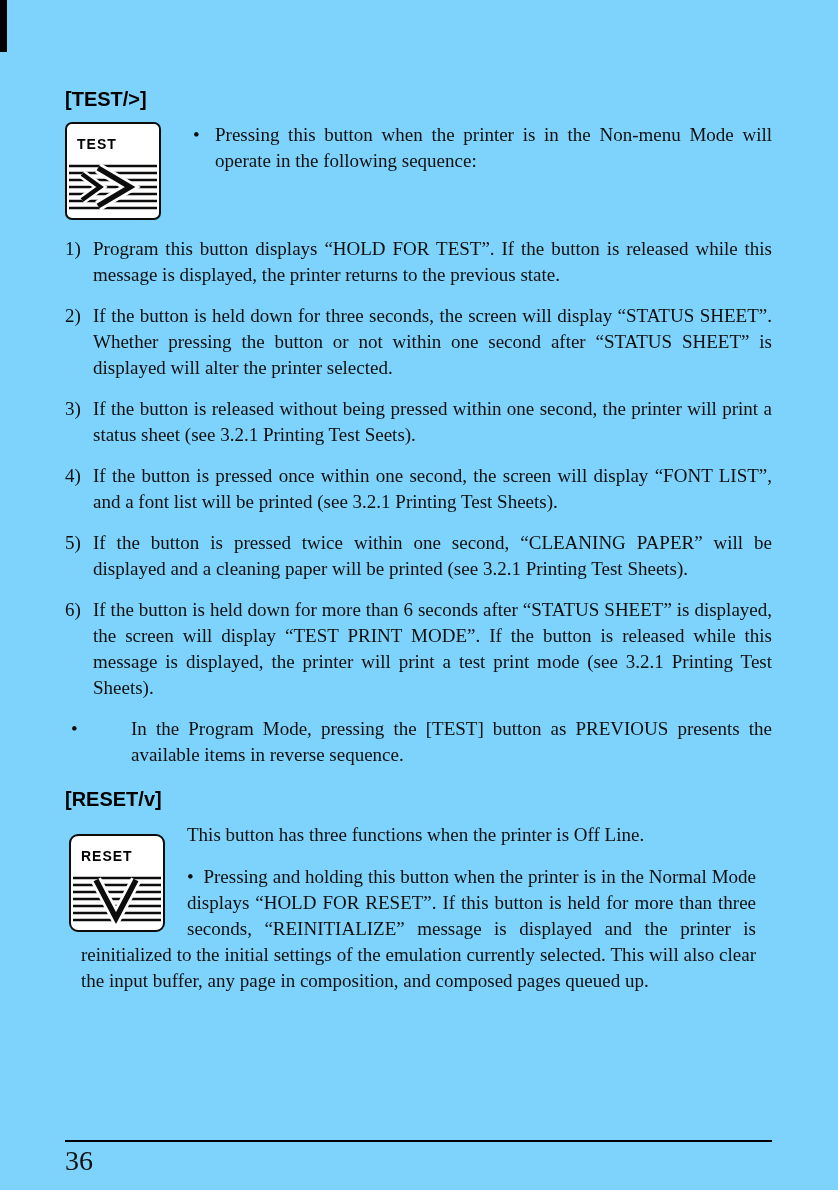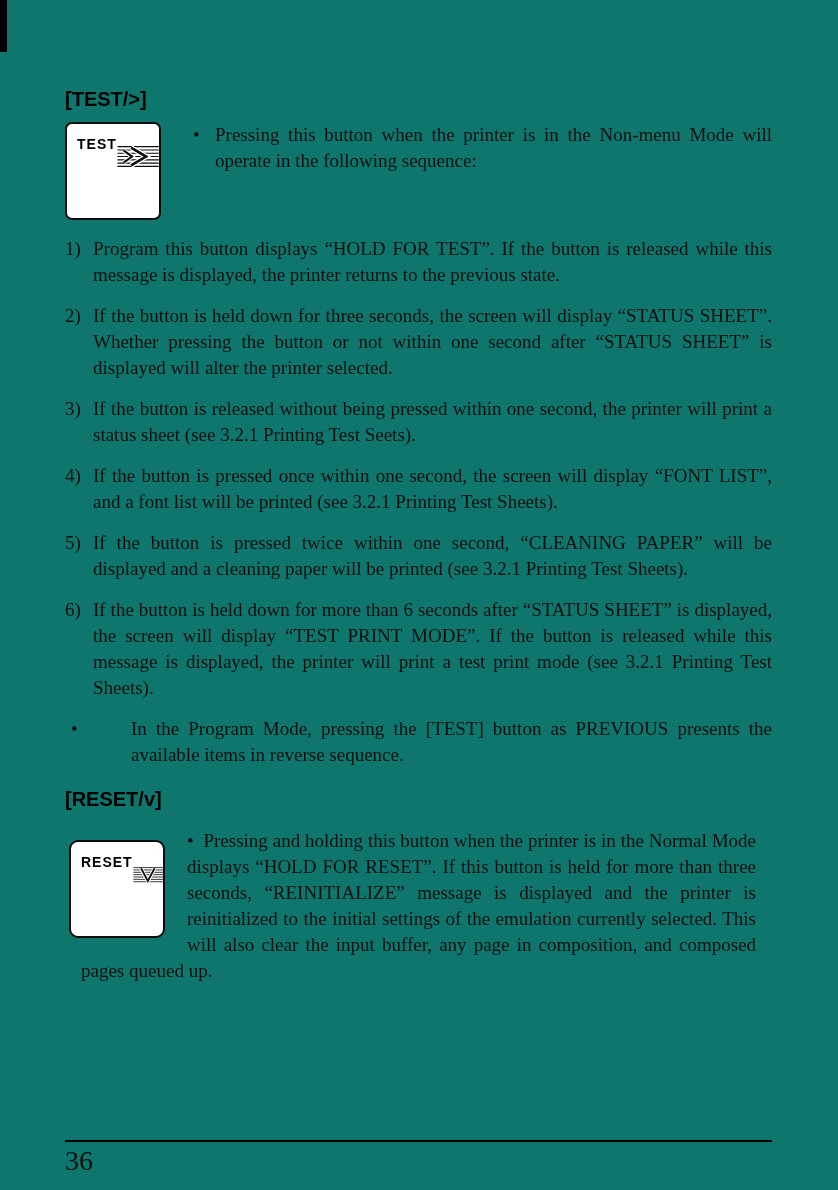--- a/index.html
+++ b/index.html
@@ -1,37 +1,37 @@
 <!DOCTYPE html>
 <html><head>
 <meta charset="utf-8">
 <style>
   html,body{margin:0;padding:0;background:#e8e8e4;}
   .page{
     position:relative;
     width:838px;height:1190px;
     margin:0 auto;
-    background:#0f766e;
+    background:#7dd3fc;
     box-sizing:border-box;
     padding:86px 66px 0 65px;
     font-family:"Liberation Serif", serif;
     font-size:19px;line-height:26px;color:#101010;
     overflow:hidden;
   }
   .artifact{position:absolute;left:0;top:0;width:7px;height:52px;background:#000;}
   h2{
     font-family:"Liberation Sans", sans-serif;
     font-size:20px;font-weight:bold;margin:0 0 10px 0;color:#000;
   }
   
   .btn-box{
     width:96px;height:98px;
     border:2.5px solid #0d0d0d;border-radius:7px;
     box-sizing:border-box;
-    display:flex;flex-direction:row;justify-content:space-between;
+    display:flex;flex-direction:column;justify-content:space-between;
     padding:7px 0 4px 0;
     background:#fff;
     flex:0 0 auto;
   }
   .btn-label{
     font-family:"Liberation Sans", sans-serif;
     font-size:14px;font-weight:bold;letter-spacing:1px;
     padding-left:10px;color:#000;
   }
   .btn-icon{display:block;width:100%;height:52px;}
@@ -143,20 +143,21 @@
             <line x1="1" y1="18" x2="89" y2="18"></line>
             <line x1="1" y1="25" x2="89" y2="25"></line>
             <line x1="1" y1="32" x2="89" y2="32"></line>
             <line x1="1" y1="39" x2="89" y2="39"></line>
             <line x1="1" y1="46" x2="89" y2="46"></line>
           </g>
           <path d="M24 6 L44 44 L64 6" fill="none" stroke="#ffffff" stroke-width="11"></path>
           <path d="M24 6 L44 44 L64 6" fill="none" stroke="#0d0d0d" stroke-width="5.5"></path>
         </svg>
       </div>
+      <p class="reset-intro">This button has three functions when the printer is Off Line.</p>
       <p class="reset-para"><span class="bullet-inline">•</span>&nbsp;&nbsp;<span>Pressing and holding this button when the printer is in the Normal Mode displays “HOLD FOR RESET”. If this button is held for more than three seconds, “REINITIALIZE” message is displayed and the printer is reinitialized to the initial settings of the emulation currently selected. This will also clear the input buffer, any page in composition, and composed pages queued up.</span></p>
     </div>
   </section>
 
   <div class="footer">
     <div class="rule"></div>
     <div class="pnum">36</div>
   </div>
 </div>
 

